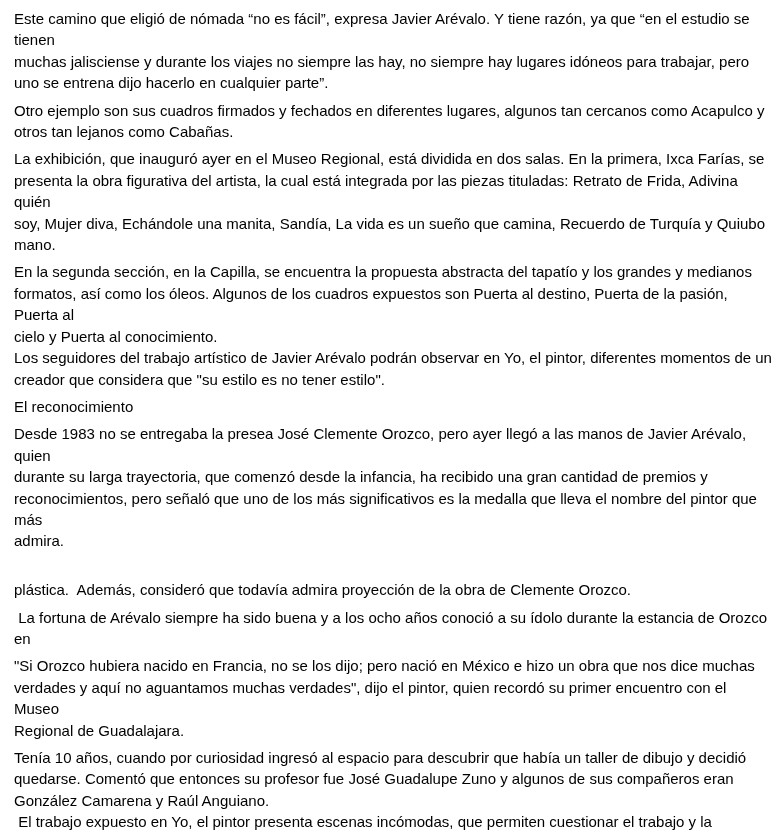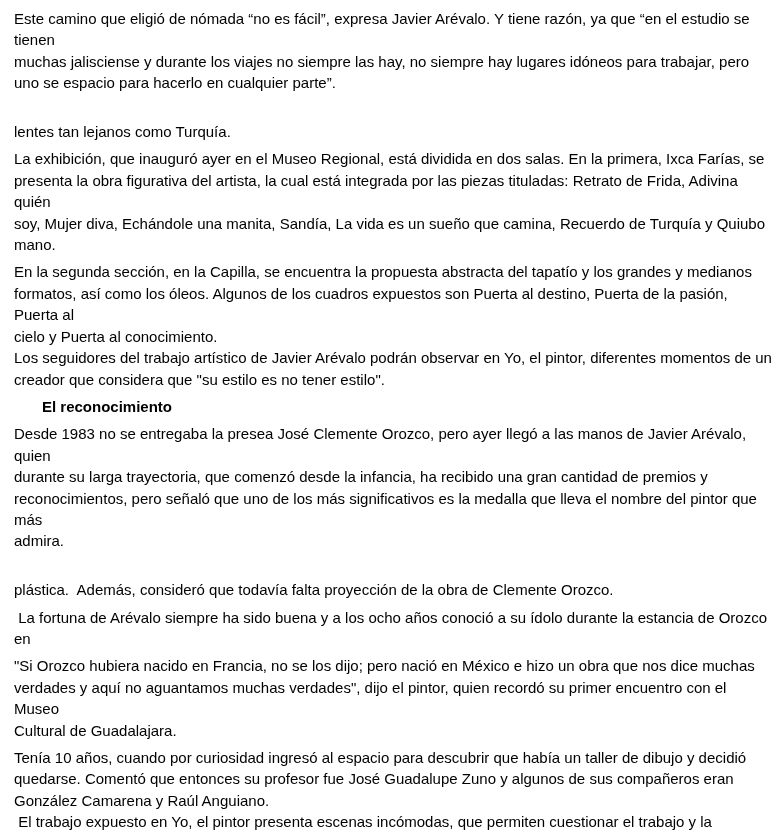--- a/index.html
+++ b/index.html
@@ -14,29 +14,29 @@
     padding: 8px 10px 8px 14px;
     font-family: "Liberation Sans", sans-serif;
     font-size: 15px;
     line-height: 21.4px;
     color: #000000;
   }
   .para {
     margin: 0 0 6px 0;
     white-space: pre-wrap;
   }
-  .heading { font-weight: bold; margin-left: 28px; }
+  .heading { font-weight: normal; }
 </style>
 </head>
 <body>
 
 <div class="doc">
-    <p class="para"><span>Este camino que eligió de nómada “no es fácil”, expresa Javier Arévalo. Y tiene razón, ya que “en el estudio se tienen</span><br><span>muchas jalisciense y durante los viajes no siempre las hay, no siempre hay lugares idóneos para trabajar, pero</span><br><span>uno se espacio para hacerlo en cualquier parte”.</span></p>
-    <p class="para"><br><span>lentes tan lejanos como Turquía.</span></p>
+    <p class="para"><span>Este camino que eligió de nómada “no es fácil”, expresa Javier Arévalo. Y tiene razón, ya que “en el estudio se tienen</span><br><span>muchas jalisciense y durante los viajes no siempre las hay, no siempre hay lugares idóneos para trabajar, pero</span><br><span>uno se entrena dijo hacerlo en cualquier parte”.</span></p>
+    <p class="para"><span>Otro ejemplo son sus cuadros firmados y fechados en diferentes lugares, algunos tan cercanos como Acapulco y</span><br><span>otros tan lejanos como Cabañas.</span></p>
     <p class="para"><span>La exhibición, que inauguró ayer en el Museo Regional, está dividida en dos salas. En la primera, Ixca Farías, se</span><br><span>presenta la obra figurativa del artista, la cual está integrada por las piezas tituladas: Retrato de Frida, Adivina quién</span><br><span>soy, Mujer diva, Echándole una manita, Sandía, La vida es un sueño que camina, Recuerdo de Turquía y Quiubo</span><br><span>mano.</span></p>
     <p class="para"><span>En la segunda sección, en la Capilla, se encuentra la propuesta abstracta del tapatío y los grandes y medianos</span><br><span>formatos, así como los óleos. Algunos de los cuadros expuestos son Puerta al destino, Puerta de la pasión, Puerta al</span><br><span>cielo y Puerta al conocimiento.</span><br><span>Los seguidores del trabajo artístico de Javier Arévalo podrán observar en Yo, el pintor, diferentes momentos de un</span><br><span>creador que considera que "su estilo es no tener estilo".</span></p>
     <p class="para heading"><span>El reconocimiento</span></p>
     <p class="para"><span>Desde 1983 no se entregaba la presea José Clemente Orozco, pero ayer llegó a las manos de Javier Arévalo, quien</span><br><span>durante su larga trayectoria, que comenzó desde la infancia, ha recibido una gran cantidad de premios y</span><br><span>reconocimientos, pero señaló que uno de los más significativos es la medalla que lleva el nombre del pintor que más</span><br><span>admira.</span></p>
-    <p class="para"><br><span>plástica.  Además, consideró que todavía falta proyección de la obra de Clemente Orozco.</span></p>
+    <p class="para"><br><span>plástica.  Además, consideró que todavía admira proyección de la obra de Clemente Orozco.</span></p>
     <p class="para"><span> La fortuna de Arévalo siempre ha sido buena y a los ocho años conoció a su ídolo durante la estancia de Orozco en</span><br></p>
-    <p class="para"><span>"Si Orozco hubiera nacido en Francia, no se los dijo; pero nació en México e hizo un obra que nos dice muchas</span><br><span>verdades y aquí no aguantamos muchas verdades", dijo el pintor, quien recordó su primer encuentro con el Museo</span><br><span>Cultural de Guadalajara.</span></p>
+    <p class="para"><span>"Si Orozco hubiera nacido en Francia, no se los dijo; pero nació en México e hizo un obra que nos dice muchas</span><br><span>verdades y aquí no aguantamos muchas verdades", dijo el pintor, quien recordó su primer encuentro con el Museo</span><br><span>Regional de Guadalajara.</span></p>
     <p class="para"><span>Tenía 10 años, cuando por curiosidad ingresó al espacio para descubrir que había un taller de dibujo y decidió</span><br><span>quedarse. Comentó que entonces su profesor fue José Guadalupe Zuno y algunos de sus compañeros eran</span><br><span>González Camarena y Raúl Anguiano.</span><br><span> El trabajo expuesto en Yo, el pintor presenta escenas incómodas, que permiten cuestionar el trabajo y la credibilidad</span><br><br></p>
   </div>
 
 </body></html>

